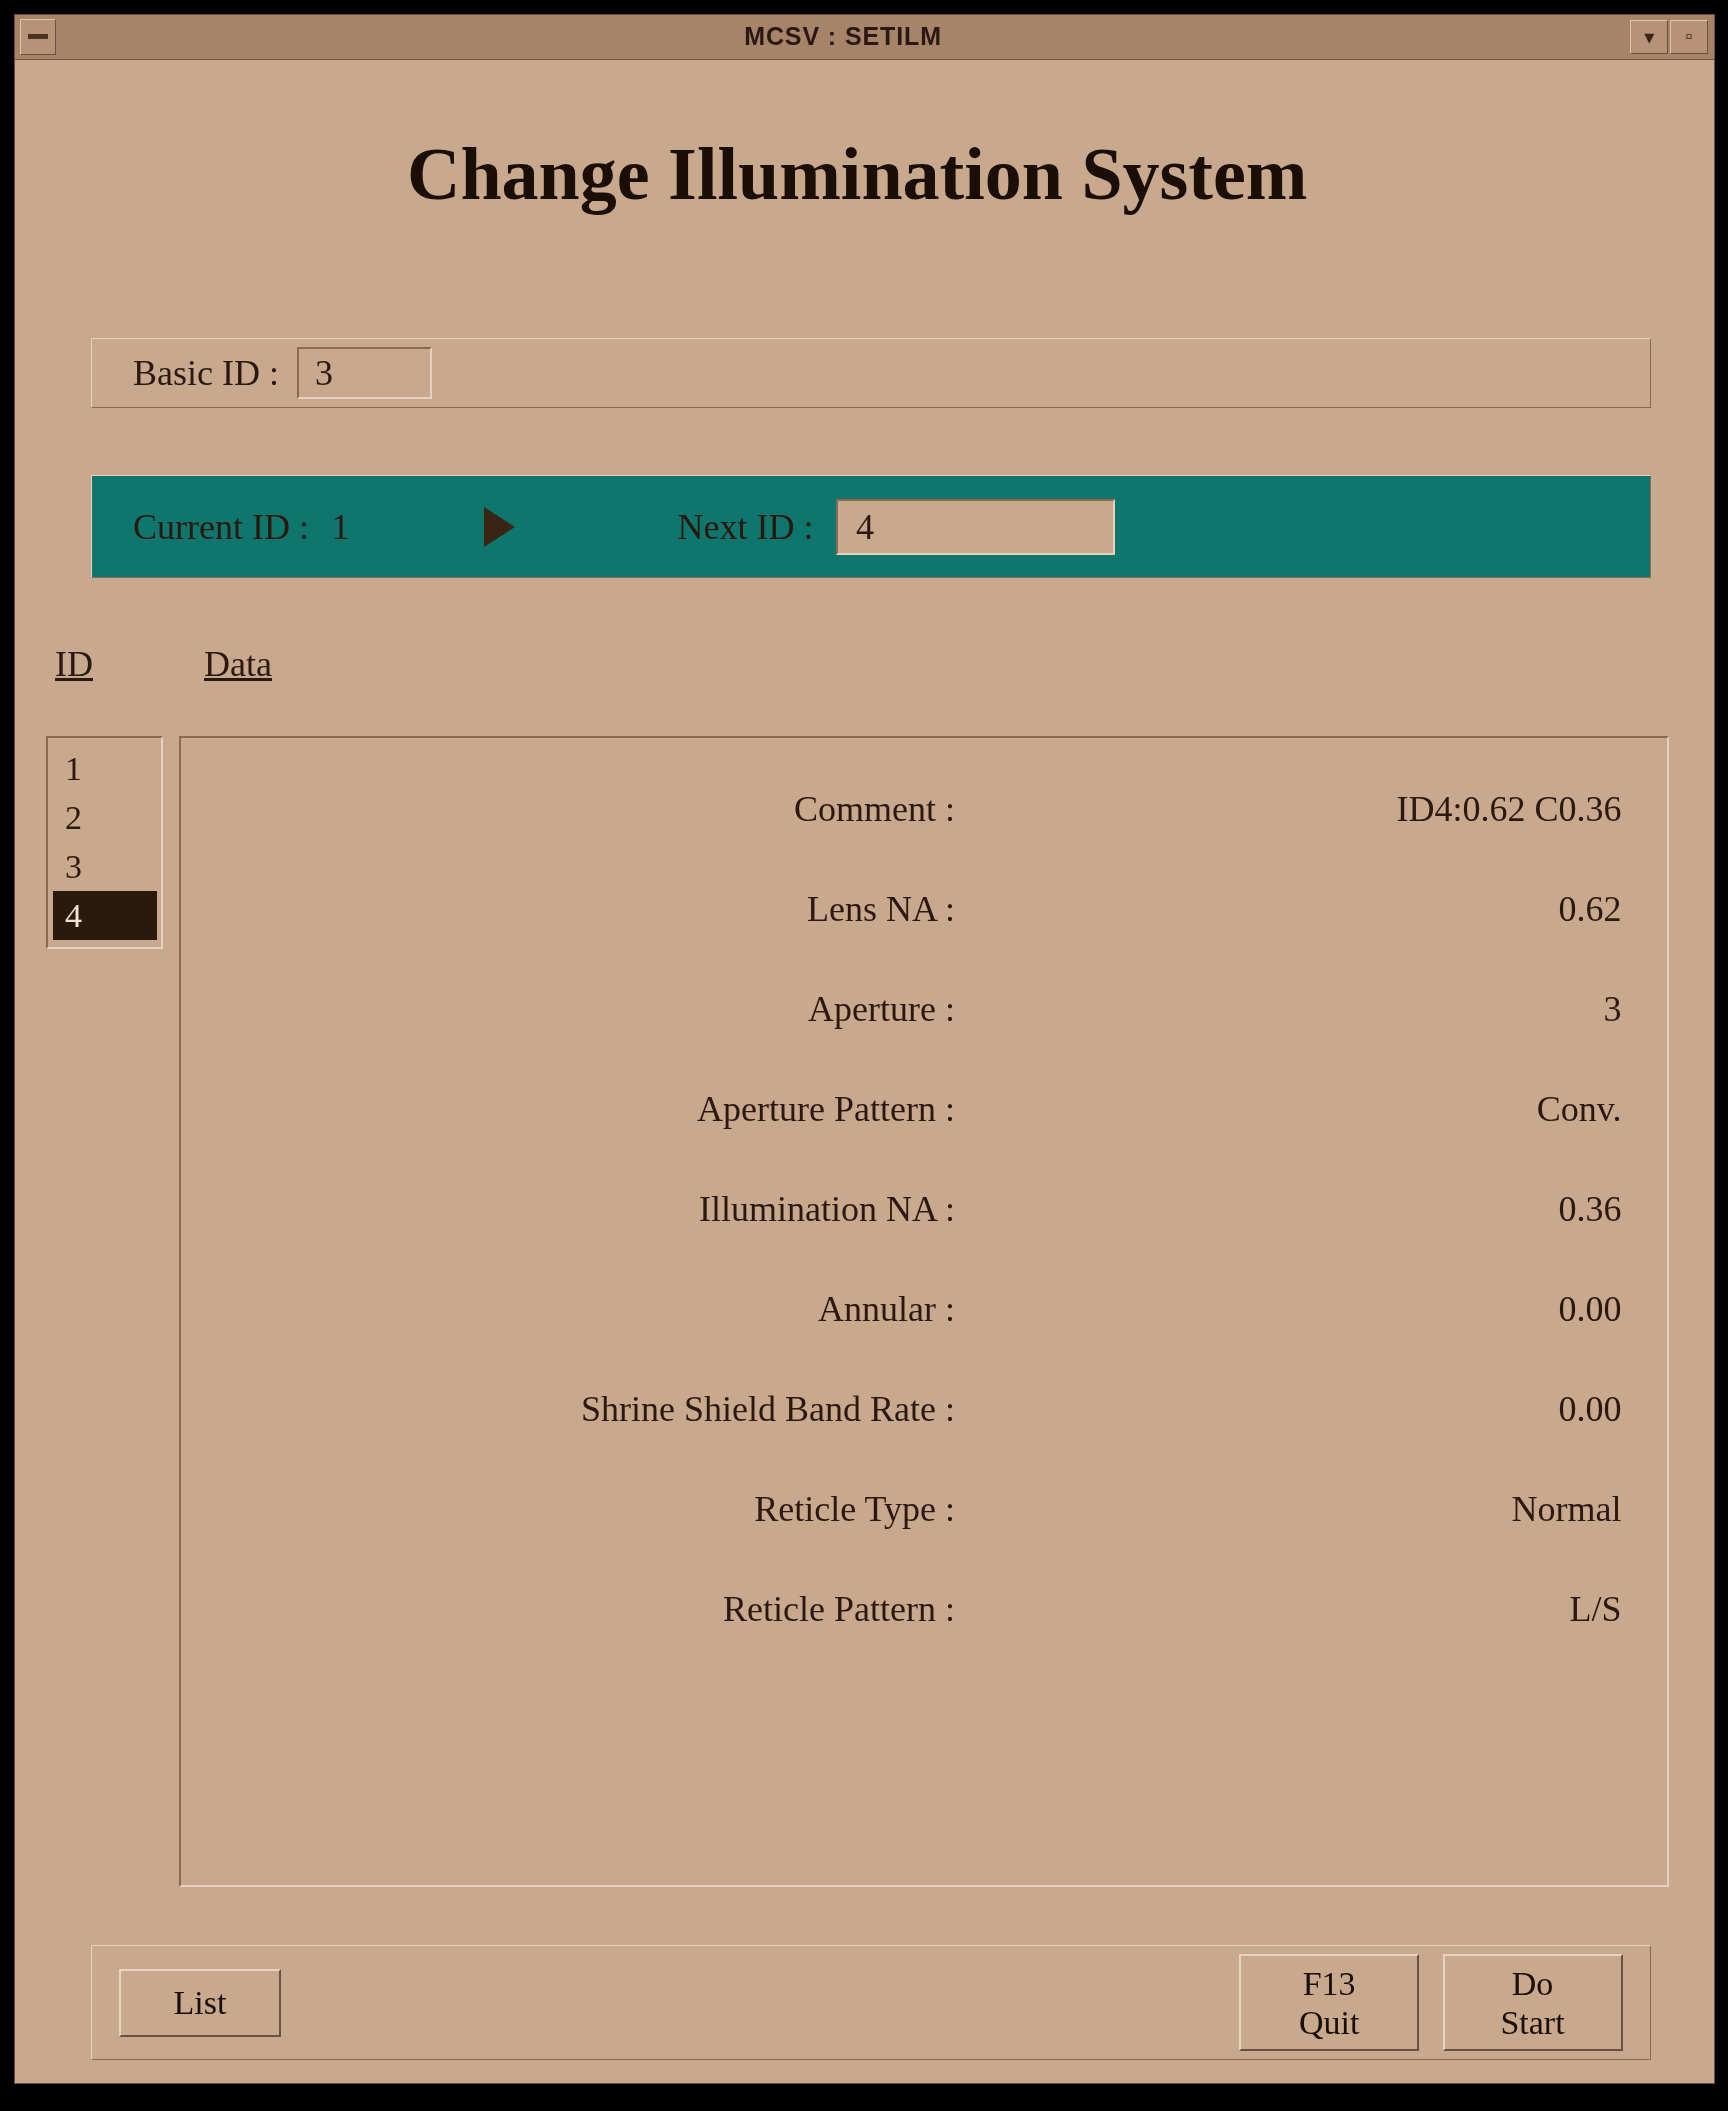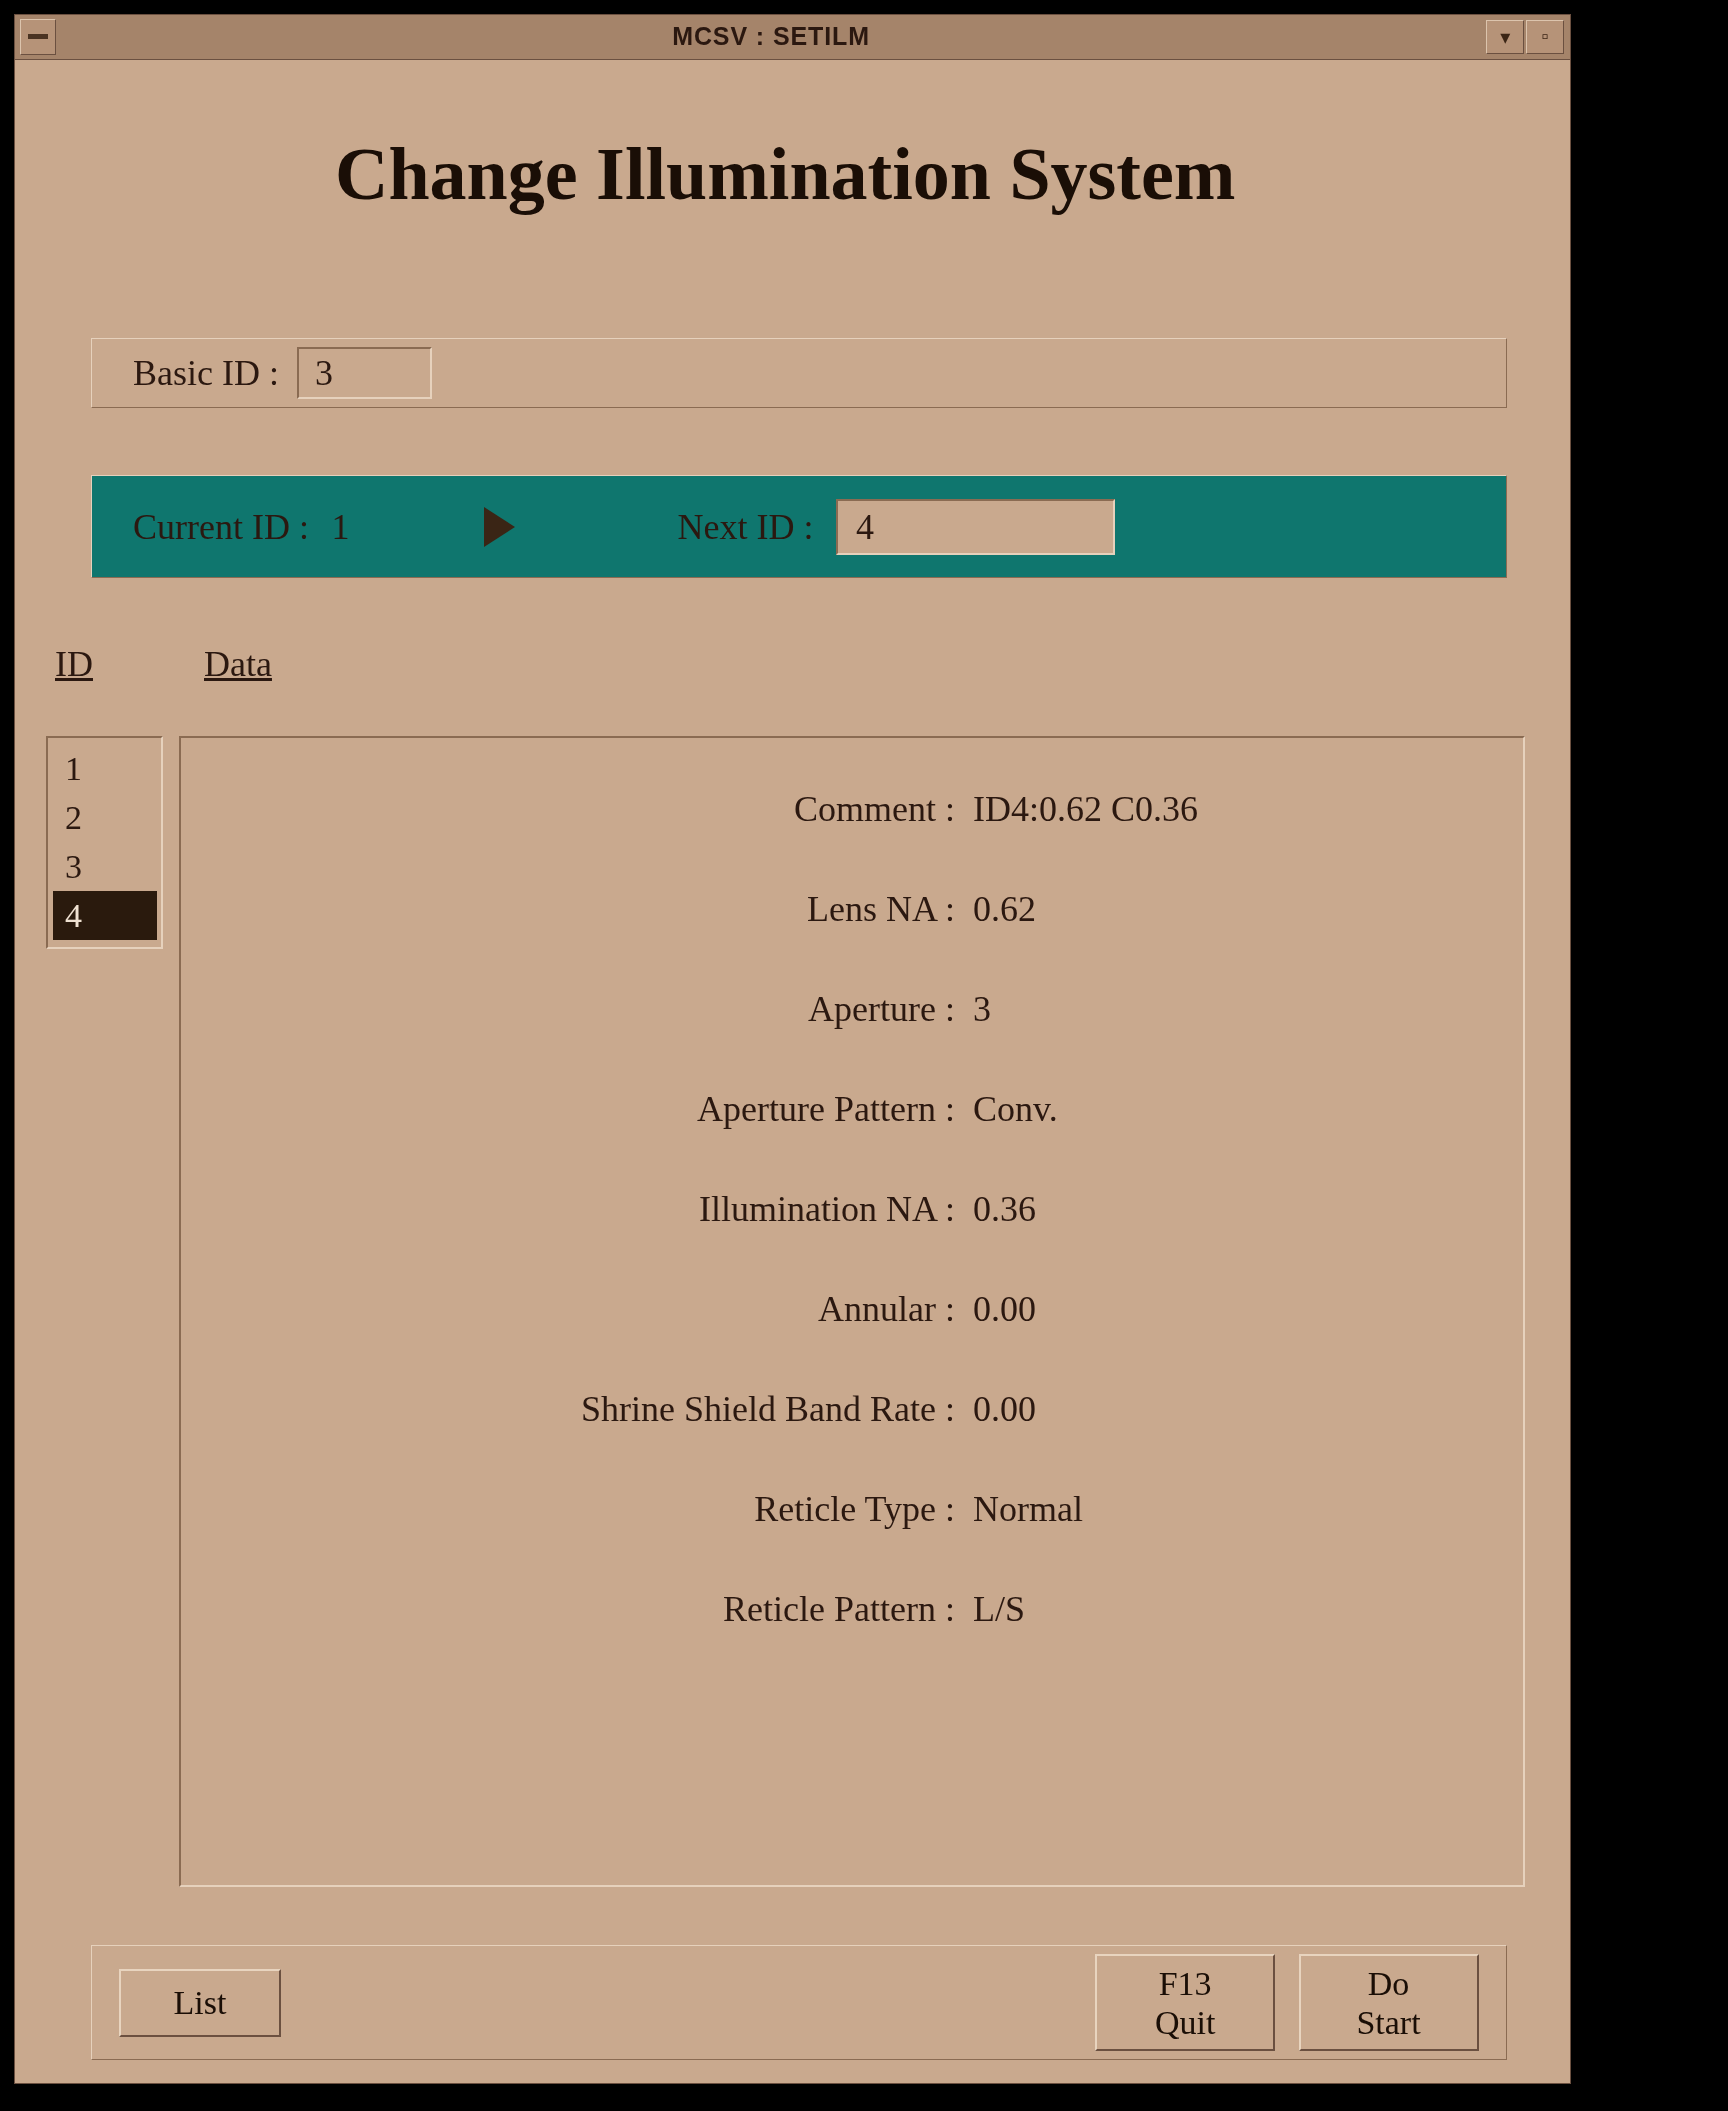--- a/index.html
+++ b/index.html
@@ -14,21 +14,21 @@
     font-family: "Times New Roman", Times, serif;
     color: #2b1810;
     overflow: hidden;
   }
   .desktop-wrap {
     padding: 13.5px;
     width: 1728px;
     height: 2112px;
   }
   .window {
-    width: 1557px;
+    width: 1701px;
     height: 2070px;
     background: #c9a98e;
     border: 1.8px solid #6b5040;
     position: relative;
   }
   .titlebar {
     height: 45px;
     background: #a5846a;
     border-bottom: 1.8px solid #6b5040;
     display: flex;
@@ -205,21 +205,21 @@
     align-items: baseline;
     margin-bottom: 58px;
   }
   .data-panel .row .label {
     width: 747px;
     text-align: right;
     padding-right: 18px;
   }
   .data-panel .row .value {
     flex: 1;
-    text-align: left;
+    text-align: right;
   }
 
   
   .footer {
     border: 1.8px solid #8a6b52;
     border-top-color: #e6d1bc;
     border-left-color: #e6d1bc;
     margin: 18px 18px 0 45px;
     padding: 8px 27px;
     display: flex;

